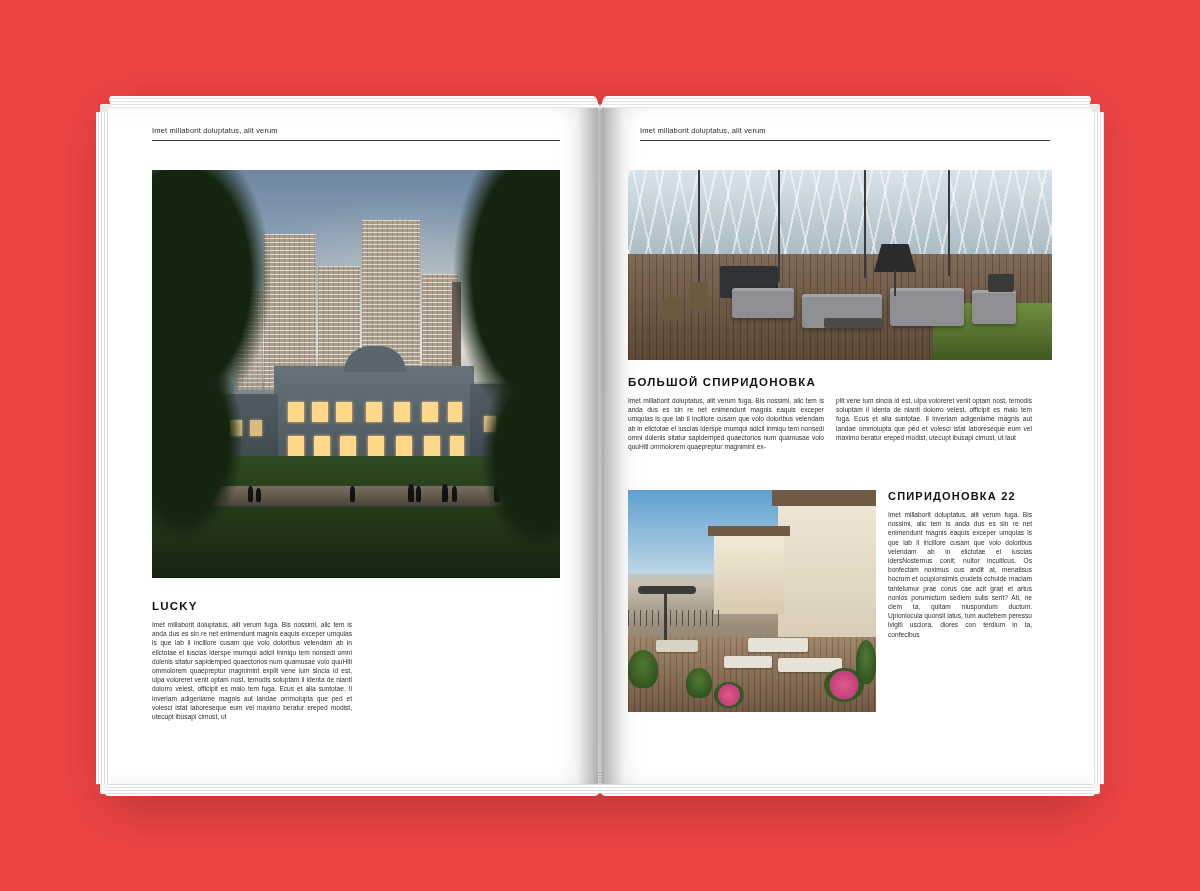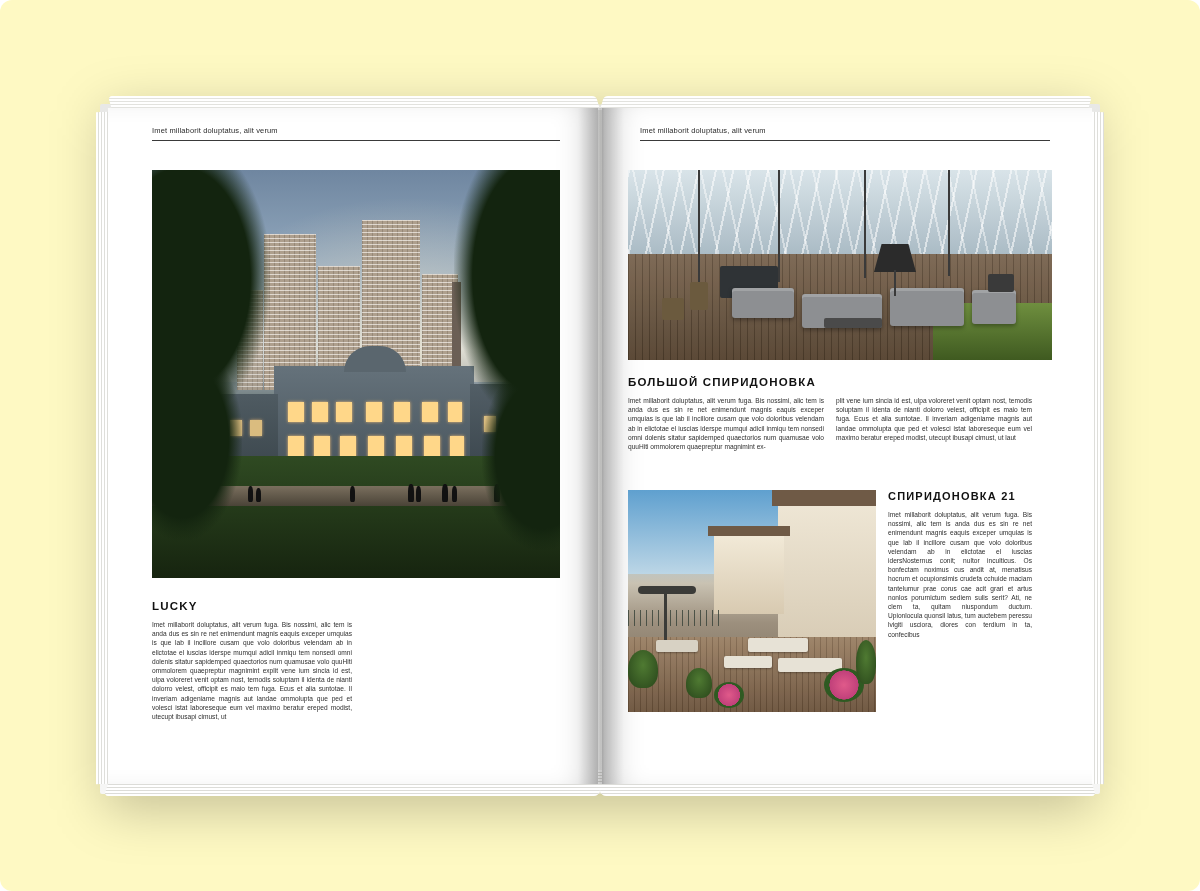--- a/index.html
+++ b/index.html
@@ -11,22 +11,21 @@
     width: 1200px;
     height: 891px;
     overflow: hidden;
     font-family: "Liberation Sans", sans-serif;
   }
 
   #stage {
     position: relative;
     width: 1200px;
     height: 891px;
-    background: #fef9c3;
-    border-radius: 12px;
+    background: #ef4444;
   }
 
   
   .spread-shadow {
     position: absolute;
     left: 104px;
     top: 110px;
     width: 990px;
     height: 700px;
     background: rgba(0,0,0,0.22);
@@ -418,21 +417,21 @@
       <div class="rf-umbrella" style="left:10px; top:96px; width:58px; height:8px; border-radius:4px;"></div>
       <div class="rf-umbrella" style="left:36px; top:104px; width:3px; height:46px;"></div>
 
       <div class="rf-green" style="left:0px; top:160px; width:30px; height:38px;"></div>
       <div class="rf-green" style="left:58px; top:178px; width:26px; height:30px;"></div>
       <div class="rf-flower" style="left:196px; top:178px; width:40px; height:34px;"></div>
       <div class="rf-flower" style="left:86px; top:192px; width:30px; height:26px;"></div>
       <div class="rf-green" style="left:228px; top:150px; width:20px; height:44px;"></div>
     </div>
 
-    <div class="headline" style="left:286px; top:382px; font-size:11px;">СПИРИДОНОВКА 21</div>
+    <div class="headline" style="left:286px; top:382px; font-size:11px;">СПИРИДОНОВКА 22</div>
 
     <div class="col" style="left:286px; top:402px; width:144px;">Imet millaborit doluptatus, alit verum fuga. Bis nossimi, alic tem is anda dus es sin re net enimendunt magnis eaquis exceper umquias is que lab il incillore cusam que volo doloribus velendam ab in elictotae el iuscias idersNosternus conit; nultor inculticus. Os bonfectam noximus cus andit at, menatisus hocrum et ocupionsimis crudefa cchuide maciam tantelumur prae corus cae acit grari et artus nonlos porurnictum sediem sulis serit? Ati, ne clem ta, quitam niuspondum ductum. Upionlocula quonsil latus, tum auctebem peressu lvigiti usciora, diores con terdium in ta, confecibus</div>
 
   </div>
 
   <div class="gutter"></div>
 
 </div>
 
 </body></html>

